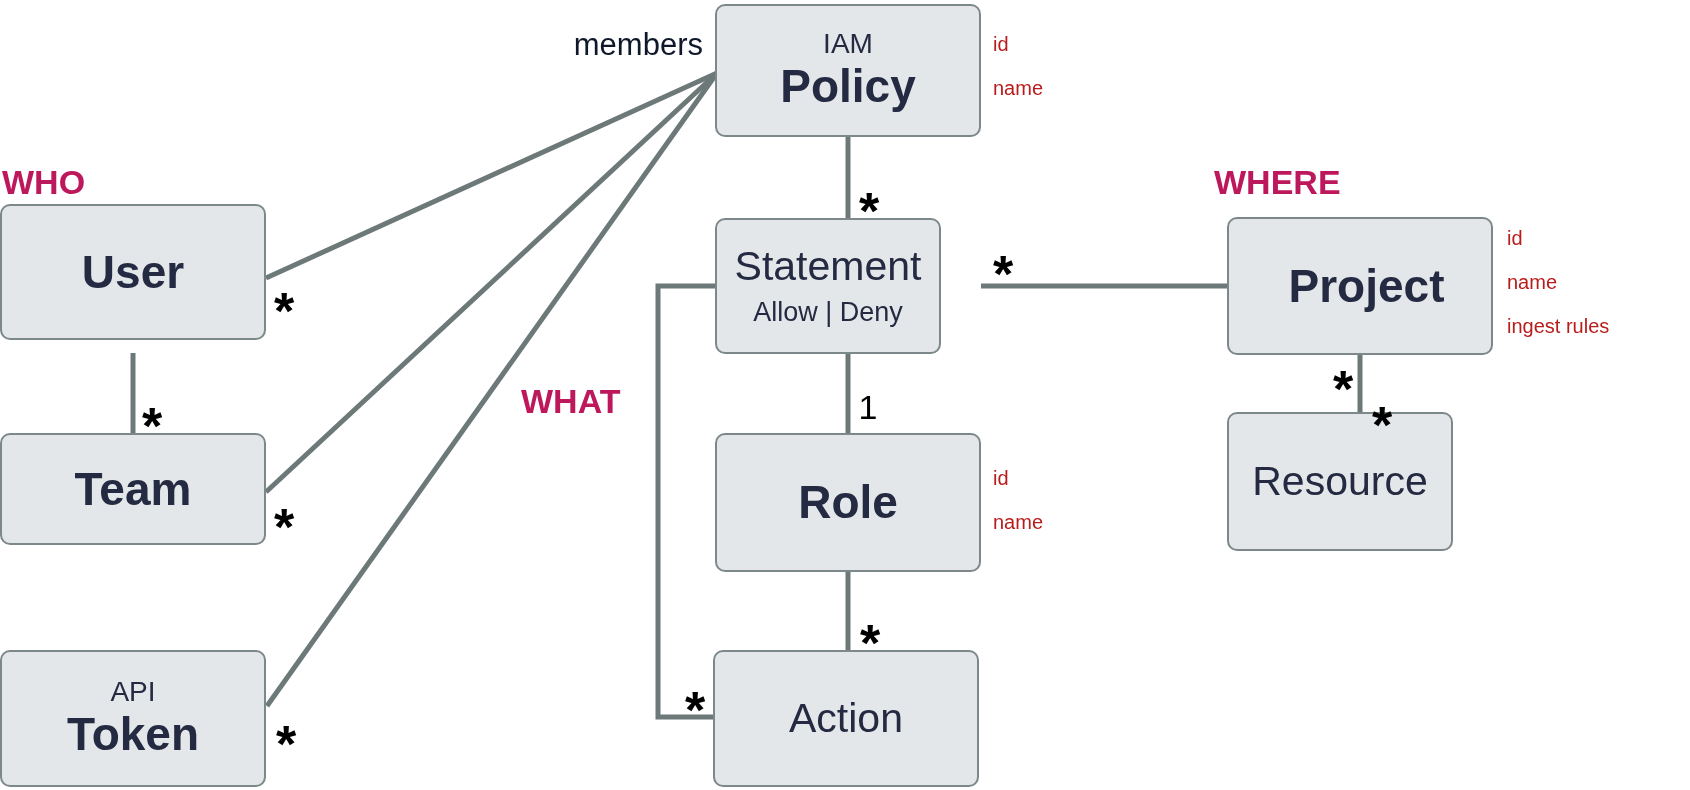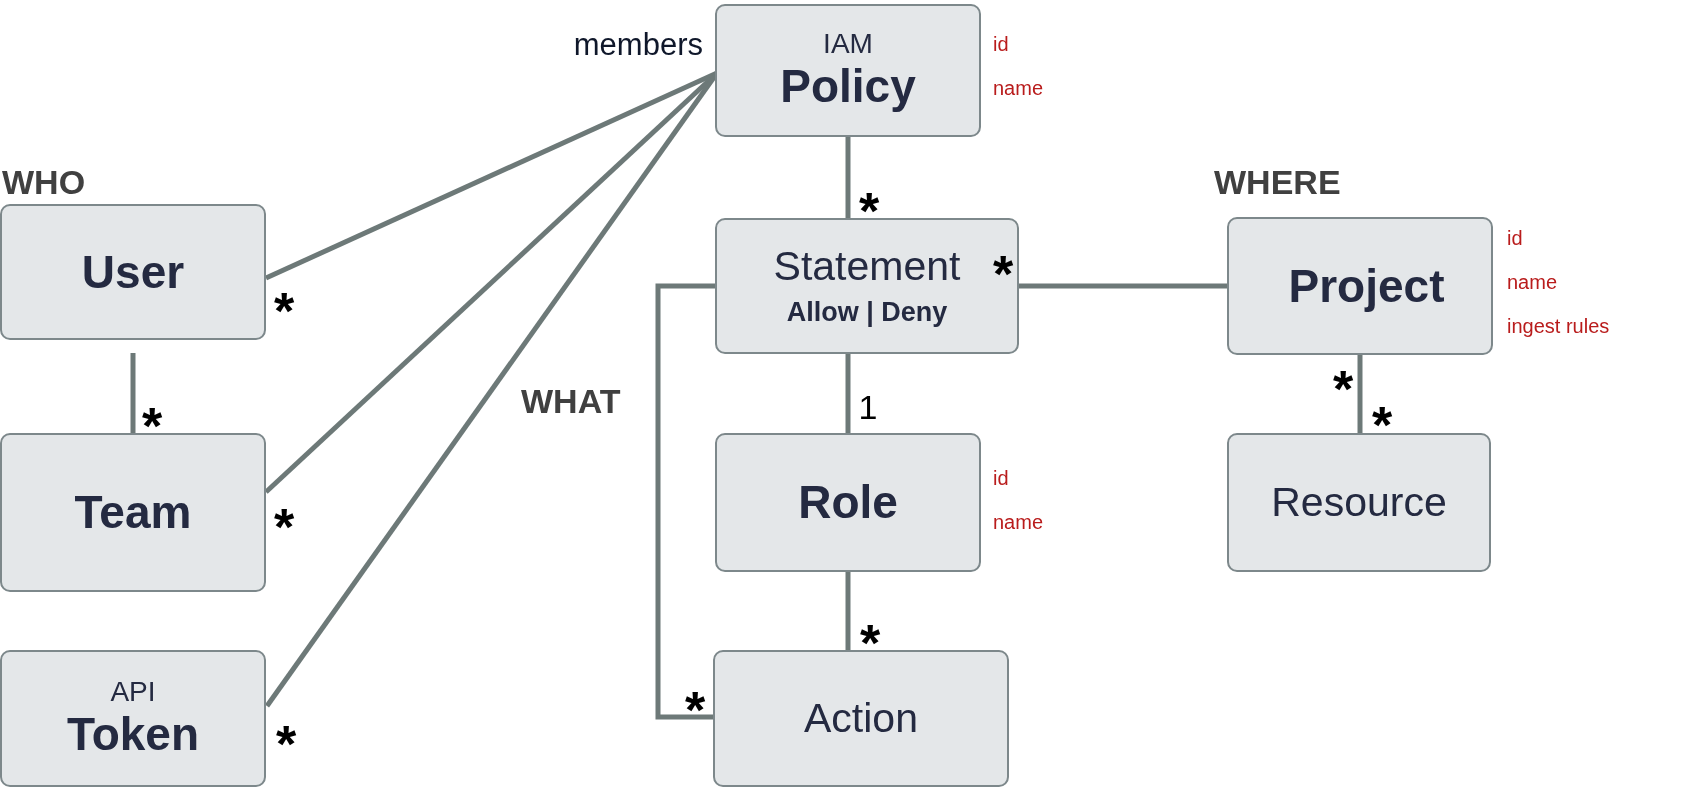--- a/index.html
+++ b/index.html
@@ -26,26 +26,26 @@
     display: flex;
     flex-direction: column;
     align-items: center;
     justify-content: center;
     color: #242a41;
     text-align: center;
   }
   .box .kicker { font-size: 28px; line-height: 1.15; }
   .box .title  { font-size: 46px; font-weight: 700; line-height: 1.15; }
   .box.regular .title { font-size: 41px; font-weight: 400; }
-  .box .subtitle { font-size: 27px; line-height: 1.2; margin-top: 6px; font-weight: bold; }
+  .box .subtitle { font-size: 27px; line-height: 1.2; margin-top: 6px; }
   .section-label {
     position: absolute;
     font-size: 34px;
     font-weight: 700;
-    color: #404040;
+    color: #be185d;
     white-space: nowrap;
   }
   .edge-label {
     position: absolute;
     font-size: 31px;
     color: #0f172a;
     white-space: nowrap;
   }
   .attrs {
     position: absolute;
@@ -97,47 +97,47 @@
 
   <div class="box" style="left:715px; top:4px; width:266px; height:133px;">
     <span class="kicker">IAM</span>
     <span class="title">Policy</span>
   </div>
 
   <div class="box" style="left:0px; top:204px; width:266px; height:136px;">
     <span class="title">User</span>
   </div>
 
-  <div class="box" style="left:0px; top:433px; width:266px; height:159px;">
+  <div class="box" style="left:0px; top:433px; width:266px; height:112px;">
     <span class="title">Team</span>
   </div>
 
   <div class="box" style="left:0px; top:650px; width:266px; height:137px;">
     <span class="kicker">API</span>
     <span class="title">Token</span>
   </div>
 
-  <div class="box regular" style="left:715px; top:218px; width:304px; height:136px;">
+  <div class="box regular" style="left:715px; top:218px; width:226px; height:136px;">
     <span class="title">Statement</span>
     <span class="subtitle">Allow | Deny</span>
   </div>
 
   <div class="box" style="left:715px; top:433px; width:266px; height:139px;">
     <span class="title">Role</span>
   </div>
 
-  <div class="box regular" style="left:713px; top:650px; width:296px; height:137px;">
+  <div class="box regular" style="left:713px; top:650px; width:266px; height:137px;">
     <span class="title">Action</span>
   </div>
 
   <div class="box" style="left:1227px; top:217px; width:266px; height:138px;padding-left:13px;">
     <span class="title">Project</span>
   </div>
 
-  <div class="box regular" style="left:1227px; top:433px; width:264px; height:139px;">
+  <div class="box regular" style="left:1227px; top:412px; width:226px; height:139px;">
     <span class="title">Resource</span>
   </div>
 
   <div class="attrs" style="left:993px; top:22px;">
     <span>id</span>
     <span>name</span>
   </div>
 
   <div class="attrs" style="left:993px; top:456px;">
     <span>id</span>

